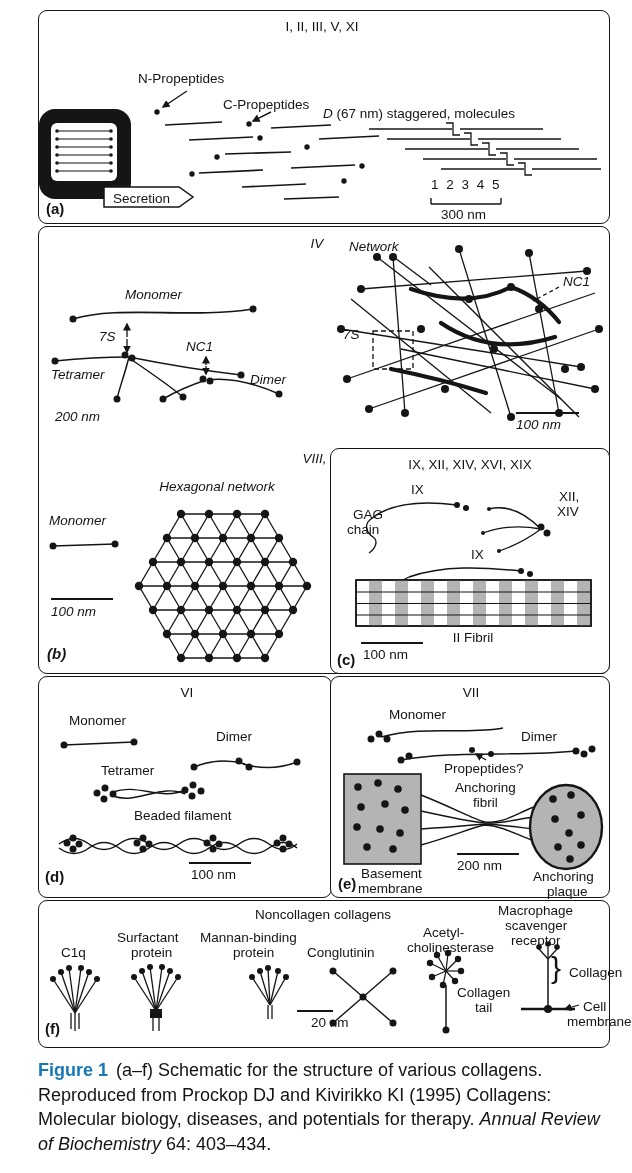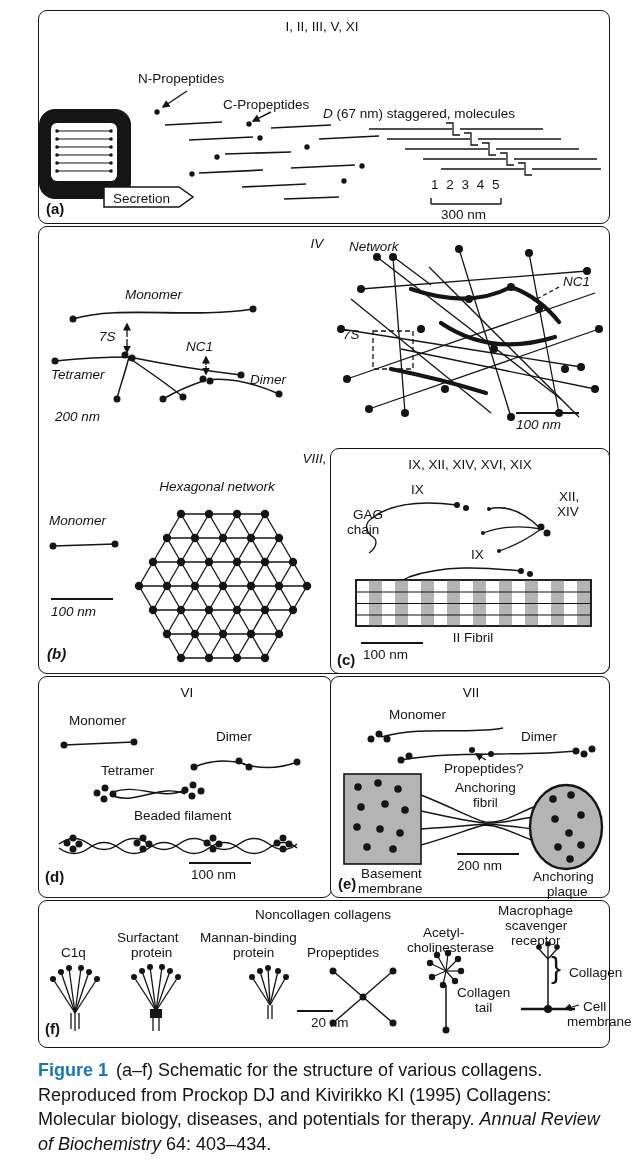--- a/index.html
+++ b/index.html
@@ -635,21 +635,21 @@
         <line x1="482" y1="108" x2="536" y2="108" stroke="#151515" stroke-width="2.4"></line>
         <line x1="540" y1="104" x2="526" y2="108" stroke="#151515" stroke-width="1.2" marker-end="url(#arrF)"></line>
       </g>
     </svg>
     <div class="lbl ctr" style="left:284px;top:6px;">Noncollagen collagens</div>
     <div class="lbl" style="left:22px;top:44px;">C1q</div>
     <div class="lbl" style="left:78px;top:29px;">Surfactant</div>
     <div class="lbl" style="left:92px;top:44px;">protein</div>
     <div class="lbl" style="left:161px;top:29px;">Mannan-binding</div>
     <div class="lbl" style="left:194px;top:44px;">protein</div>
-    <div class="lbl" style="left:268px;top:44px;">Propeptides</div>
+    <div class="lbl" style="left:268px;top:44px;">Conglutinin</div>
     <div class="lbl" style="left:272px;top:114px;">20 nm</div>
     <div class="lbl" style="left:384px;top:24px;">Acetyl-</div>
     <div class="lbl" style="left:368px;top:39px;">cholinesterase</div>
     <div class="lbl" style="left:418px;top:84px;">Collagen</div>
     <div class="lbl" style="left:436px;top:99px;">tail</div>
     <div class="lbl" style="left:459px;top:2px;">Macrophage</div>
     <div class="lbl" style="left:466px;top:17px;">scavenger</div>
     <div class="lbl" style="left:472px;top:32px;">receptor</div>
     <div class="lbl brace" style="left:512px;top:52px;">}</div>
     <div class="lbl" style="left:530px;top:64px;">Collagen</div>

